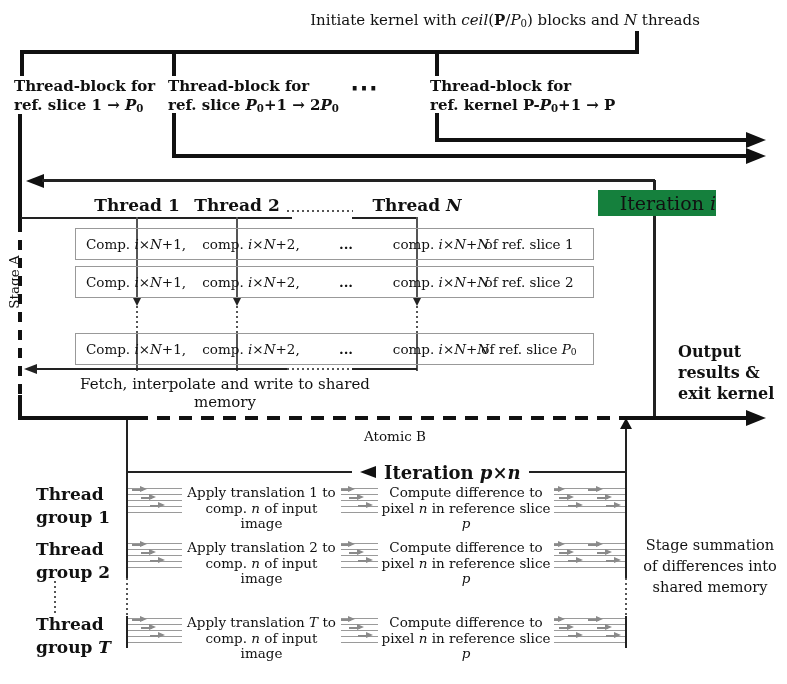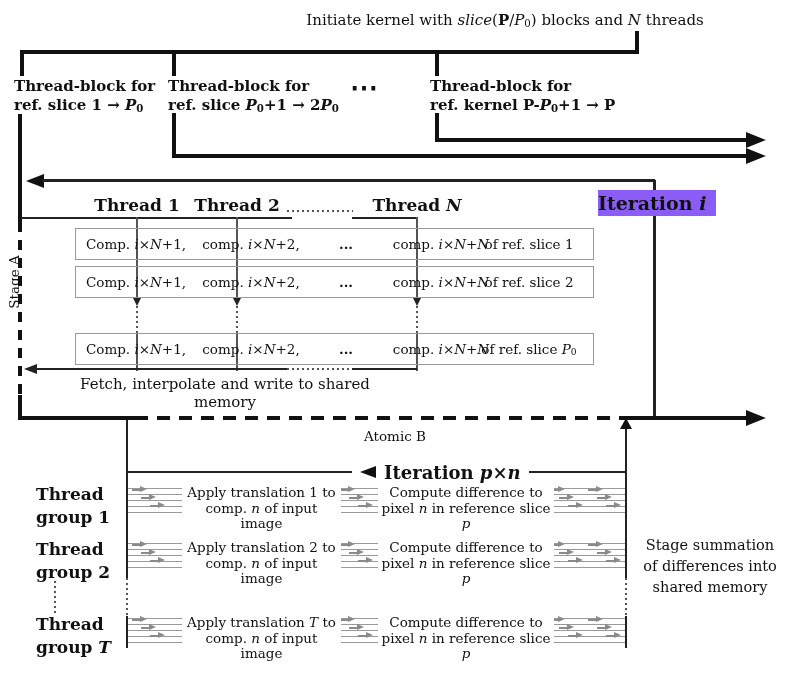--- a/index.html
+++ b/index.html
@@ -35,21 +35,21 @@
   .glab{position:absolute;font-size:17px;font-weight:700;line-height:23px;}
   .i{font-style:italic;}
   .b{font-weight:700;}
   .sub{font-size:0.68em;vertical-align:-0.18em;}
 </style>
 </head>
 <body>
 
 <div id="canvas">
 
-  <div class="abs" style="left:295px;top:11px;width:420px;text-align:center;font-size:15px;"><span>Initiate kernel with </span><span class="i">slice</span><span>(</span><span class="b">P</span><span>/</span><span class="i">P</span><span class="sub">0</span><span>) blocks and </span><span class="i">N</span><span> threads</span></div>
+  <div class="abs" style="left:295px;top:11px;width:420px;text-align:center;font-size:15px;"><span>Initiate kernel with </span><span class="i">ceil</span><span>(</span><span class="b">P</span><span>/</span><span class="i">P</span><span class="sub">0</span><span>) blocks and </span><span class="i">N</span><span> threads</span></div>
   <div class="vl" style="left:635px;top:31px;height:21px;"></div>
   <div class="hl" style="left:20px;top:50px;width:619px;"></div>
 
   <div class="vl" style="left:20px;top:52px;height:24px;"></div>
   <div class="vl" style="left:172px;top:52px;height:24px;"></div>
   <div class="vl" style="left:435px;top:52px;height:24px;"></div>
 
   <div class="tbl" style="left:14px;top:77px;">
     <div>Thread-block for</div>
     <div><span>ref. slice 1 → </span><span class="i">P</span><span class="sub">0</span></div>
@@ -71,21 +71,21 @@
   <div class="hl" style="left:435px;top:138px;width:311px;"></div>
   <div class="ar-r" style="left:746px;top:132px;"></div>
 
   <div class="vl" style="left:18px;top:114px;height:108px;"></div>
   <div class="dashed-v" style="left:18px;top:222px;height:173px;"></div>
   <div class="vl" style="left:18px;top:395px;height:25px;"></div>
 
   <div class="ar-l" style="left:26px;top:174px;"></div>
   <div class="hl3" style="left:42px;top:179px;width:613px;"></div>
   <div class="vl3" style="left:653px;top:180px;height:240px;"></div>
-  <div class="abs" style="left:598px;top:190px;width:118px;height:26px;background:#8b5cf6;text-align:left;font-size:19px;font-weight:700;line-height:26px;"><span>Iteration </span><span class="i">i</span></div>
+  <div class="abs" style="left:598px;top:190px;width:118px;height:26px;background:#15803d;text-align:right;font-size:19px;font-weight:400;line-height:26px;"><span>Iteration </span><span class="i">i</span></div>
 
   <div class="hdr" style="left:87px;top:195px;width:100px;"><span>Thread 1</span></div>
   <div class="hdr" style="left:187px;top:195px;width:100px;"><span>Thread 2</span></div>
   <div class="hdr" style="left:367px;top:195px;width:100px;"><span>Thread </span><span class="i">N</span></div>
   <div class="dotted-h" style="left:287px;top:210px;width:66px;"></div>
   <div class="hl2" style="left:21px;top:217px;width:271px;"></div>
   <div class="hl2" style="left:352px;top:217px;width:66px;"></div>
 
   <div class="gv" style="left:136px;top:217px;height:81px;"></div>
   <div class="gv" style="left:236px;top:217px;height:81px;"></div>
@@ -127,20 +127,25 @@
   <div class="dotted-h" style="left:287px;top:368px;width:65px;"></div>
   <div class="hl2" style="left:352px;top:368px;width:65px;"></div>
   <div class="abs" style="left:75px;top:375px;width:300px;text-align:center;font-size:15px;">Fetch, interpolate and write to shared memory</div>
 
   <div class="abs" style="left:-26px;top:274px;width:80px;height:16px;text-align:center;font-size:13.5px;transform:rotate(-90deg);">Stage A</div>
 
   <div class="hl" style="left:18px;top:416px;width:117px;"></div>
   <div class="dashed-h" style="left:135px;top:416px;width:495px;"></div>
   <div class="hl" style="left:630px;top:416px;width:116px;"></div>
   <div class="ar-r" style="left:746px;top:410px;"></div>
+  <div class="abs" style="left:678px;top:341px;width:110px;font-size:16px;font-weight:700;line-height:21px;">
+    <div>Output</div>
+    <div>results &amp;</div>
+    <div>exit kernel</div>
+  </div>
   <div class="abs" style="left:350px;top:428px;width:90px;text-align:center;font-size:13.5px;">Atomic B</div>
 
   <div class="vl2" style="left:126px;top:420px;height:158px;"></div>
   <div class="dotted-v" style="left:126px;top:578px;height:38px;"></div>
   <div class="vl2" style="left:126px;top:616px;height:32px;"></div>
   <div class="ar-u" style="left:620px;top:418px;"></div>
   <div class="vl2" style="left:625px;top:429px;height:149px;"></div>
   <div class="dotted-v" style="left:625px;top:578px;height:38px;"></div>
   <div class="vl2" style="left:625px;top:616px;height:32px;"></div>
 

